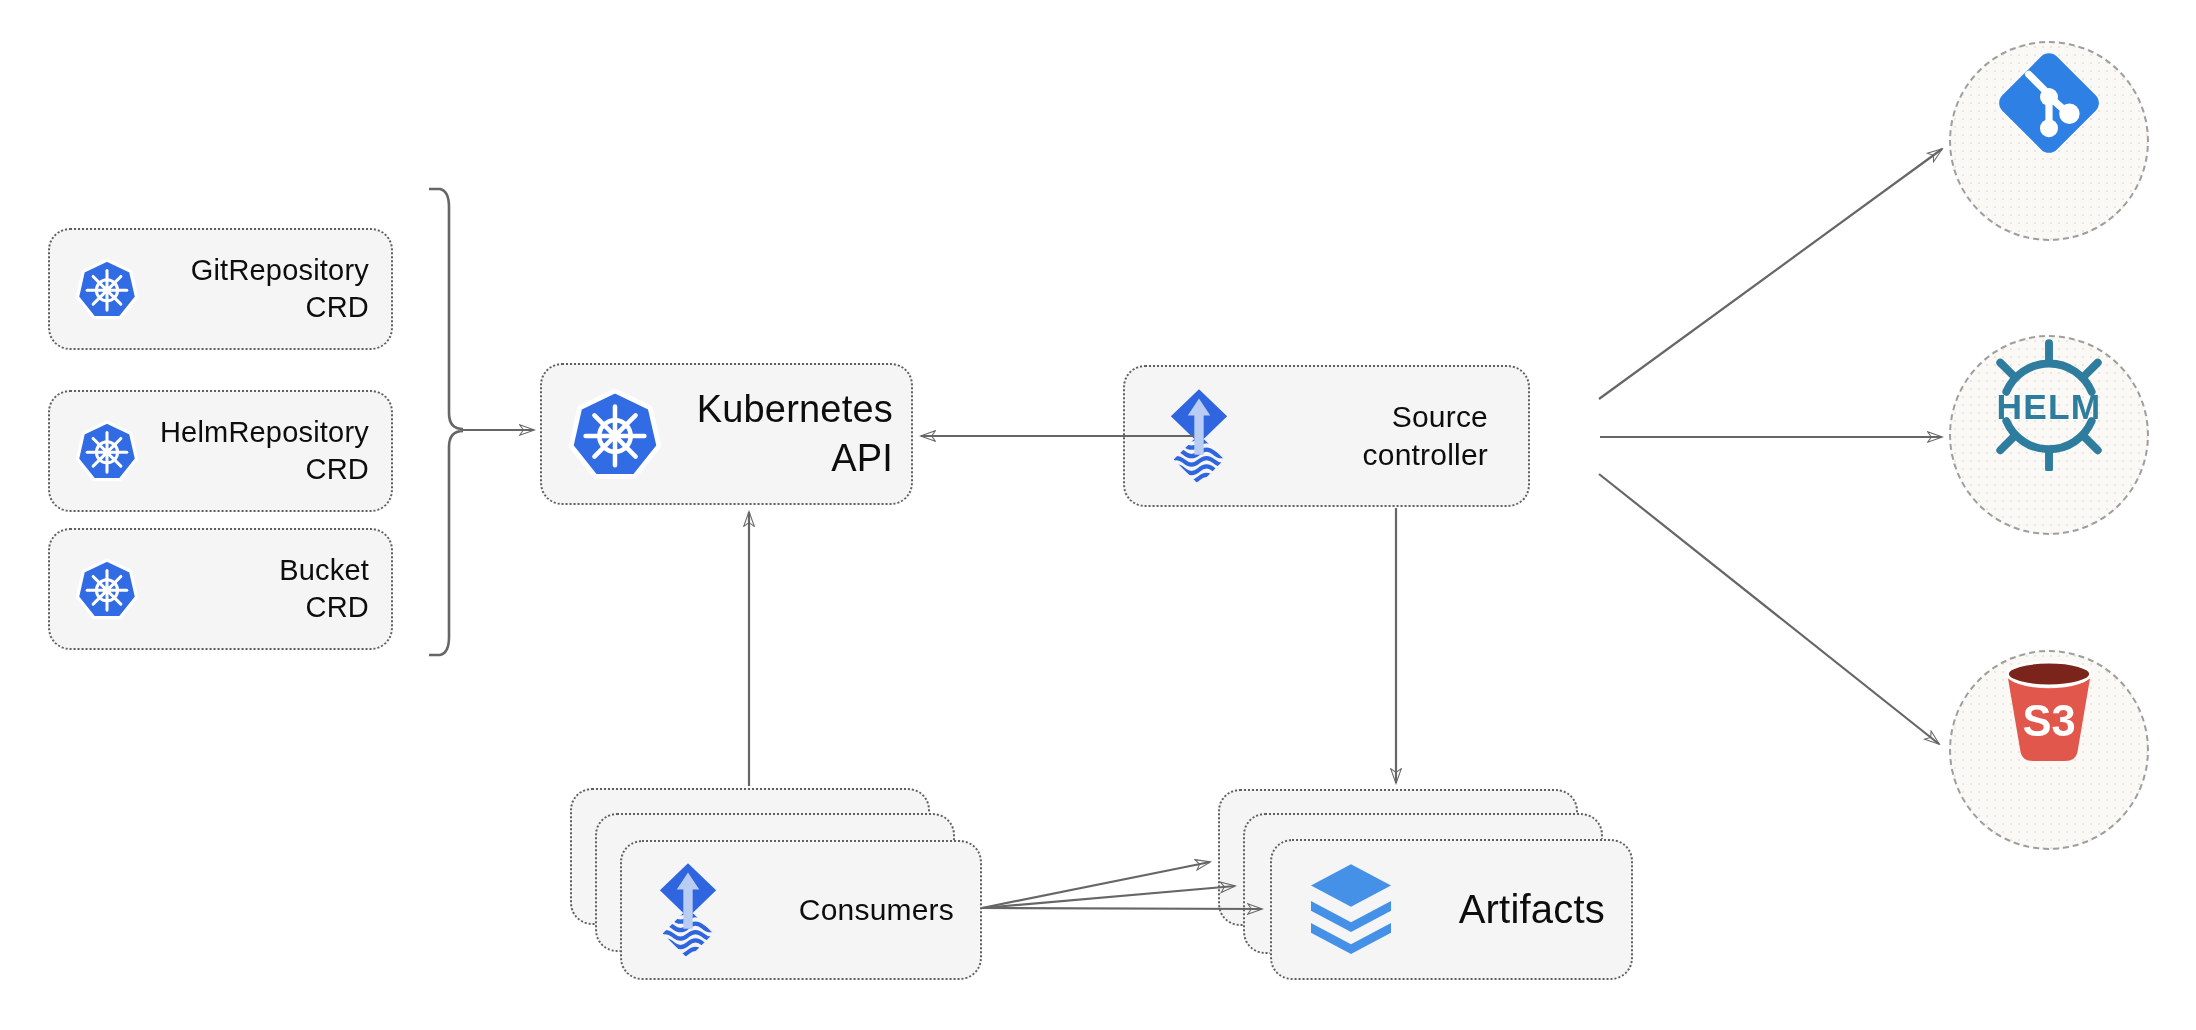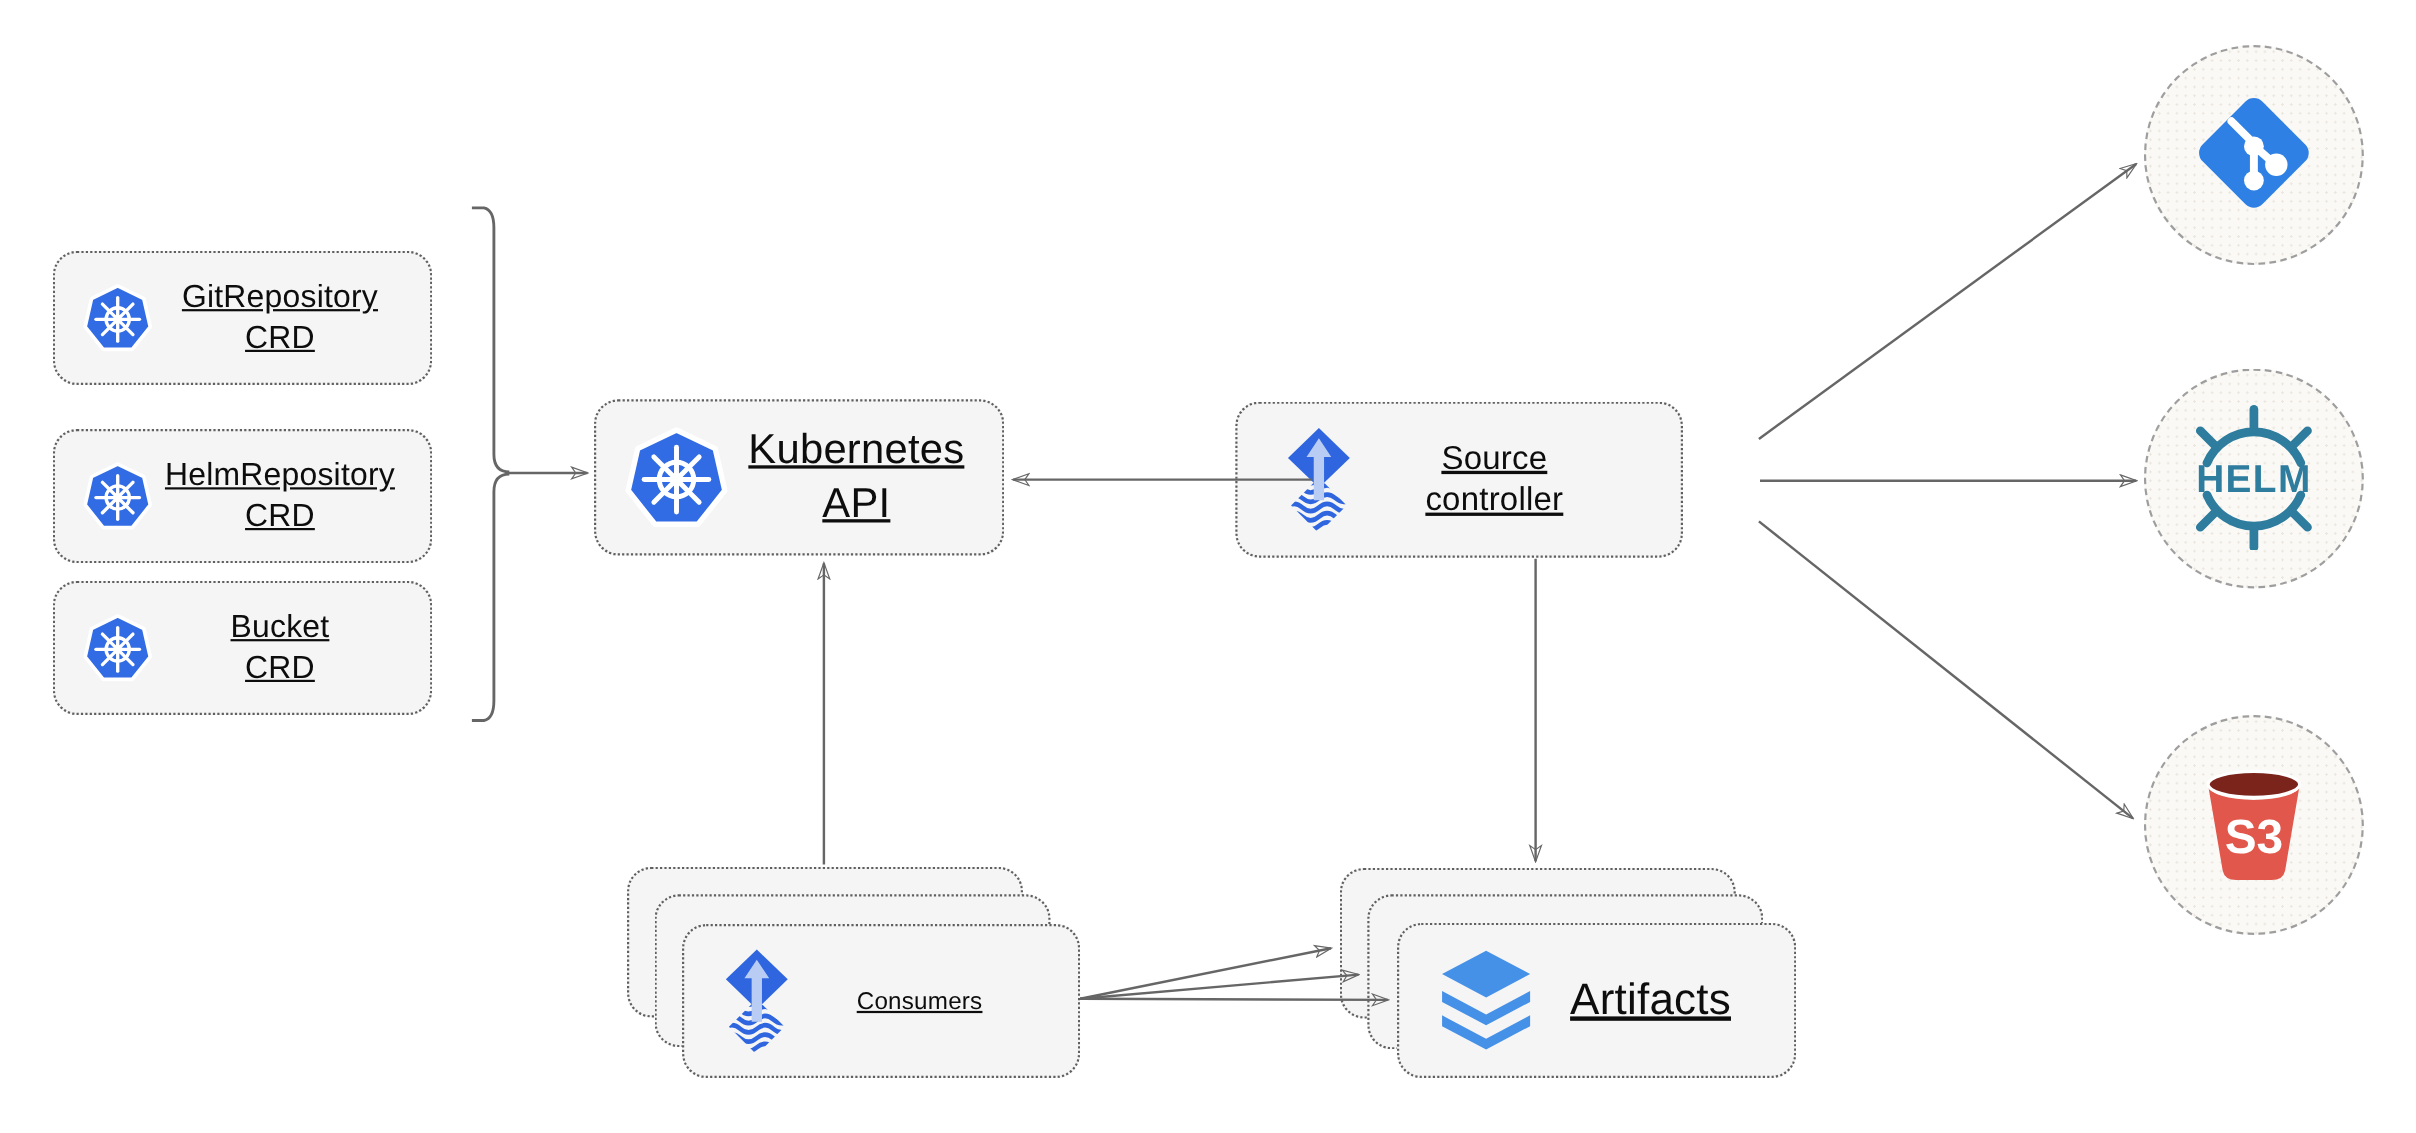--- a/index.html
+++ b/index.html
@@ -10,34 +10,34 @@
   .node{
     position:absolute;box-sizing:border-box;
     background:var(--node-fill,#f5f5f5);
     border:2px dotted var(--node-border,#5f5f5f);
     border-radius:22px;
     display:flex;align-items:center;
     z-index:2;
   }
   .node .icon{flex:0 0 auto;display:flex;align-items:center;justify-content:center;}
   .node .lbl{
-    flex:1 1 auto;text-align:center;font-size:29px;color:#0d0d0d;
-    line-height:1.28;letter-spacing:.2px;text-decoration:underline;
+    flex:1 1 auto;text-align:right;font-size:29px;color:#0d0d0d;
+    line-height:1.28;letter-spacing:.2px;
   }
   .stack-back{z-index:1}
   .stack-mid{z-index:2}
   .stack-front{z-index:3}
   .circle{
     position:absolute;width:200px;height:200px;box-sizing:border-box;
     border:2.5px dashed var(--circle-border,#9e9e9e);
     border-radius:50%;
     background-color:var(--circle-fill,#faf9f6);
     background-image:radial-gradient(#ebe7de 1.1px,transparent 1.2px);
     background-size:8px 8px;
-    display:flex;align-items:center;justify-content:center;
+    display:flex;justify-content:center;
     z-index:2;
   }
   .overlay{position:absolute;left:0;top:0;z-index:4;pointer-events:none;}
   .overlay path,.overlay line{stroke:var(--connector-gray,#666);fill:none;}
 </style>
 </head>
 <body>
 
 <div class="canvas">
 
@@ -197,21 +197,21 @@
             <path d="M0,88 q8,-7 16,0 t16,0 t16,0 t16,0"></path>
             <path d="M0,97 q8,-7 16,0 t16,0 t16,0 t16,0"></path>
           </g>
         </g>
         <clipPath id="fluxclip2">
             <polygon points="32,50 59,77 32,104 5,77"></polygon>
           </clipPath>
         <polygon points="32,12 44,30 37,30 37,72 27,72 27,30 20,30" fill="var(--flux-arrow-light)"></polygon>
       </svg>
     </span>
-    <span class="lbl" style="font-size:22px;">Consumers</span>
+    <span class="lbl" style="font-size:30px;">Consumers</span>
   </div>
 
   <div class="node stack-back" style="left:1218px;top:789px;width:360px;height:137px;"></div>
   <div class="node stack-mid" style="left:1243px;top:813px;width:360px;height:141px;"></div>
   <div class="node stack-front" style="left:1270px;top:839px;width:363px;height:141px;padding:0 26px 0 34px;">
     <span class="icon">
       <svg width="90" height="98" viewBox="0 0 110 120" fill="var(--artifact-blue)">
         <polygon points="55,4 104,30 55,56 6,30"></polygon>
         <polygon points="6,49 55,75 104,49 104,61 55,87 6,61"></polygon>
         <polygon points="6,76 55,102 104,76 104,88 55,114 6,88"></polygon>

